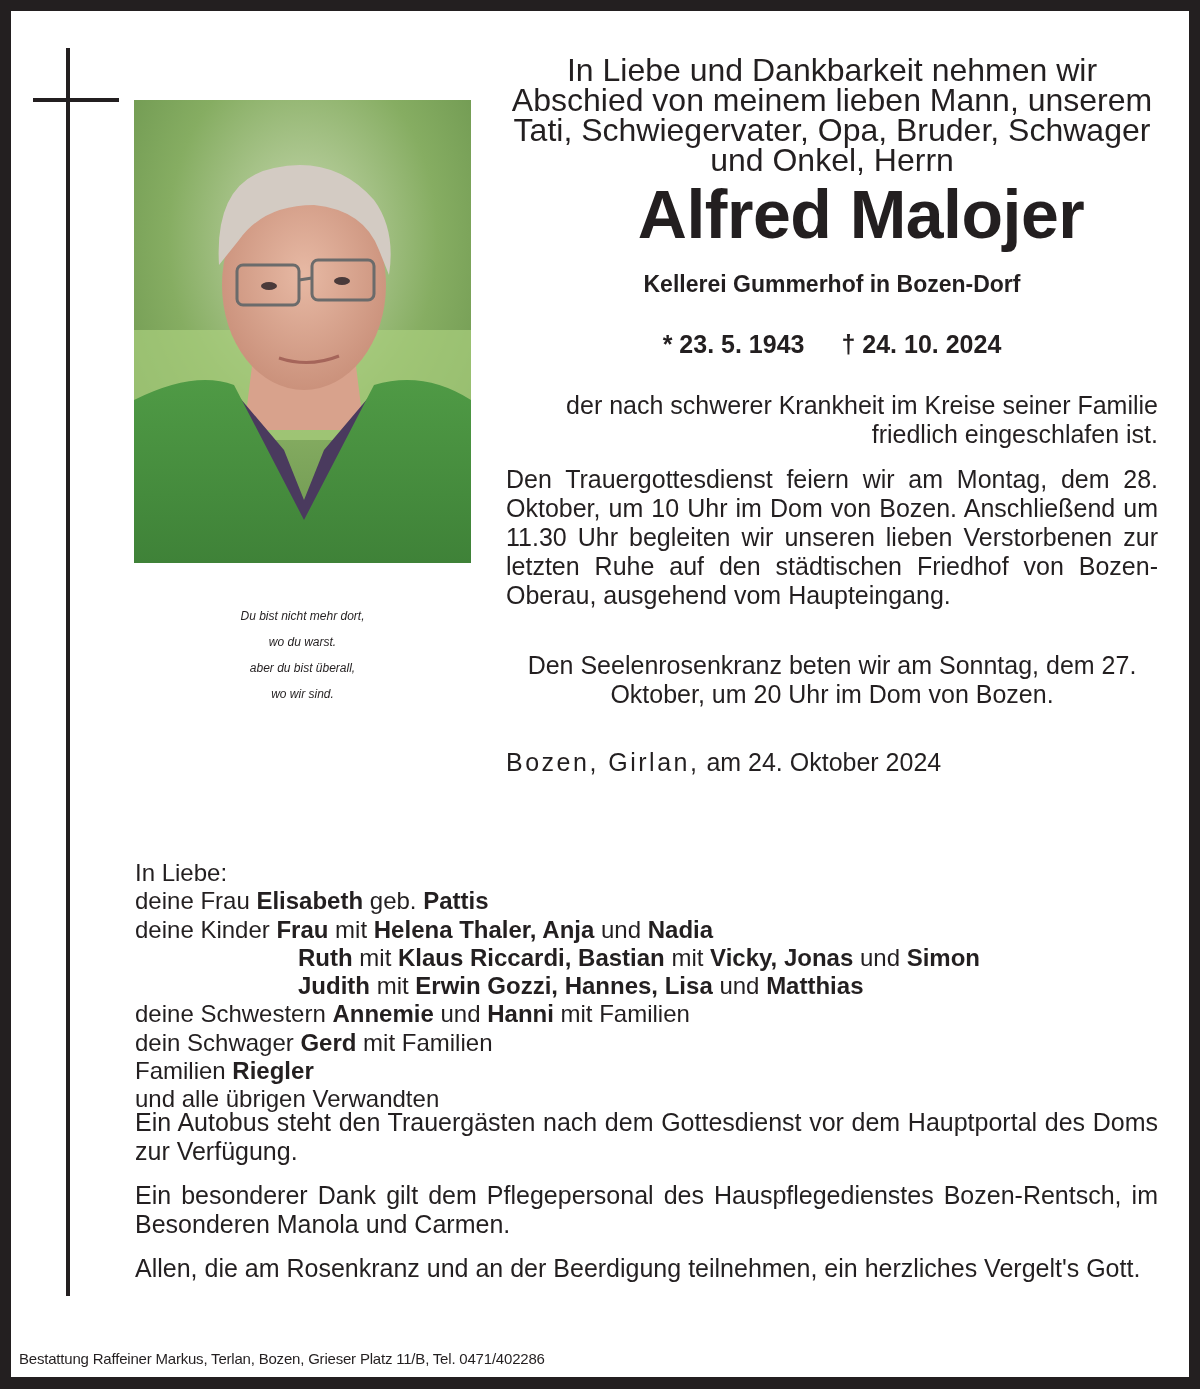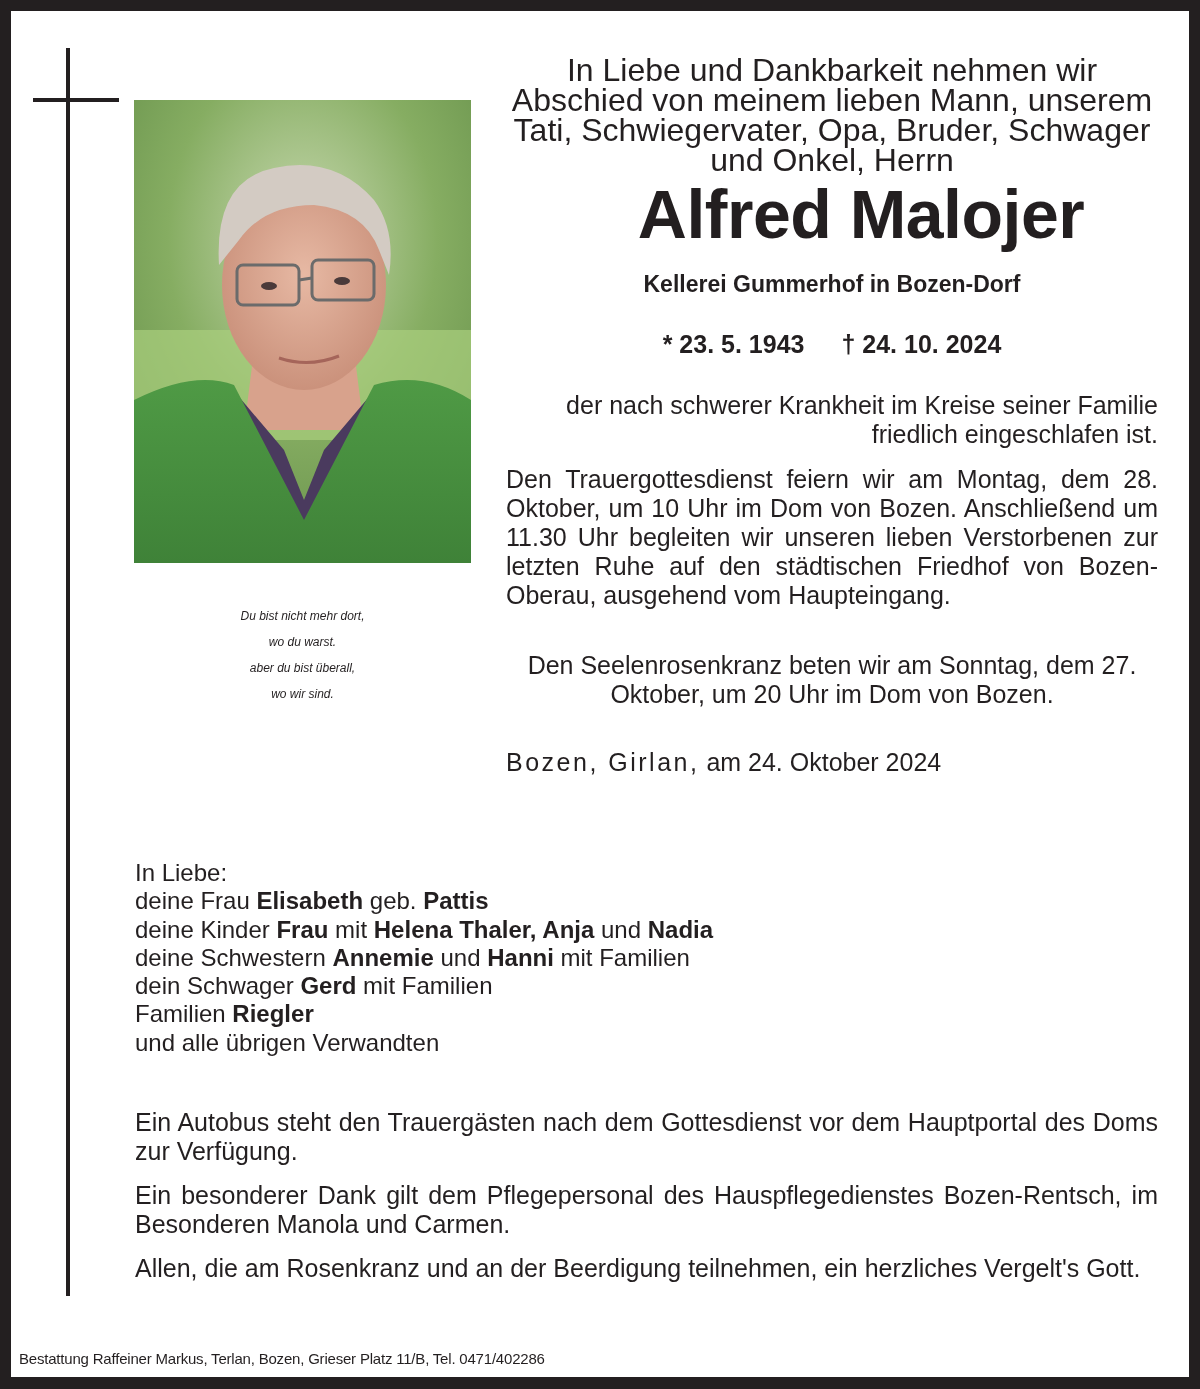--- a/index.html
+++ b/index.html
@@ -170,20 +170,22 @@
   <div class="abs right-col placedate">
     <span class="spaced">Bozen, Girlan,</span>
     <span>am 24. Oktober 2024</span>
   </div>
 
   <div class="abs family">
     <div class="row">In Liebe:</div>
     <div id="family-rows">
         <div class="row"><span>deine Frau </span><b>Elisabeth</b><span> geb. </span><b>Pattis</b></div>
         <div class="row"><span>deine Kinder </span><b>Frau</b><span> mit </span><b>Helena Thaler, Anja</b><span> und </span><b>Nadia</b></div>
+        <div class="row indent"><b>Ruth</b><span> mit </span><b>Klaus Riccardi, Bastian</b><span> mit </span><b>Vicky, Jonas</b><span> und </span><b>Simon</b></div>
+        <div class="row indent"><b>Judith</b><span> mit </span><b>Erwin Gozzi, Hannes, Lisa</b><span> und </span><b>Matthias</b></div>
         <div class="row"><span>deine Schwestern </span><b>Annemie</b><span> und </span><b>Hanni</b><span> mit Familien</span></div>
         <div class="row"><span>dein Schwager </span><b>Gerd</b><span> mit Familien</span></div>
         <div class="row"><span>Familien </span><b>Riegler</b></div>
         <div class="row"><span>und alle übrigen Verwandten</span></div>
       </div>
   </div>
 
   <div class="abs closing c1">Ein Autobus steht den Trauergästen nach dem Gottesdienst vor dem Hauptportal des Doms zur Verfügung.</div>
   <div class="abs closing c2">Ein besonderer Dank gilt dem Pflegepersonal des Hauspflegedienstes Bozen-Rentsch, im Besonderen Manola und Carmen.</div>
   <div class="abs closing c3">Allen, die am Rosenkranz und an der Beerdigung teilnehmen, ein herzliches Vergelt's Gott.</div>

